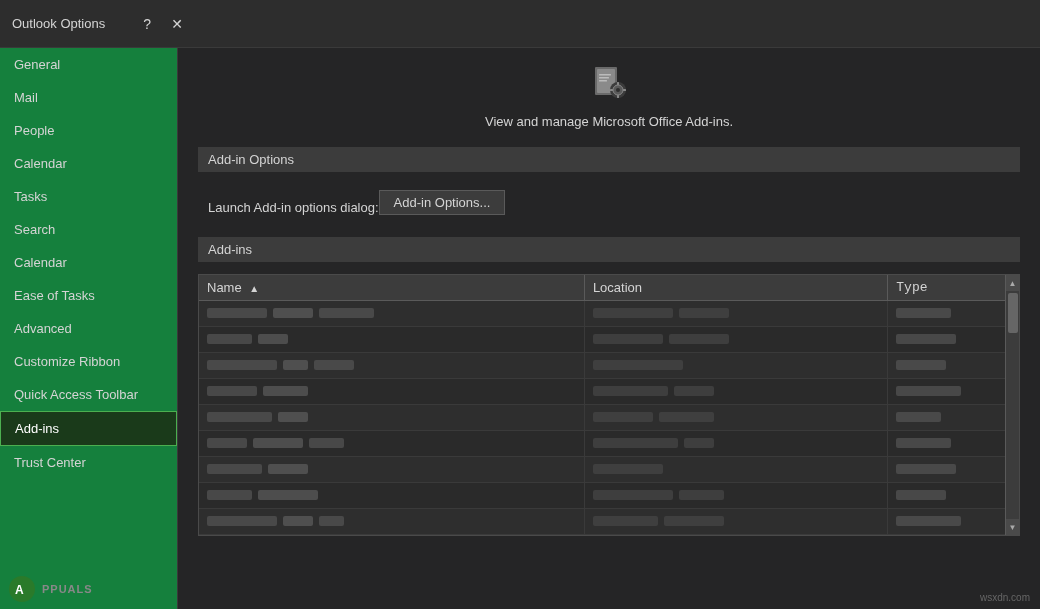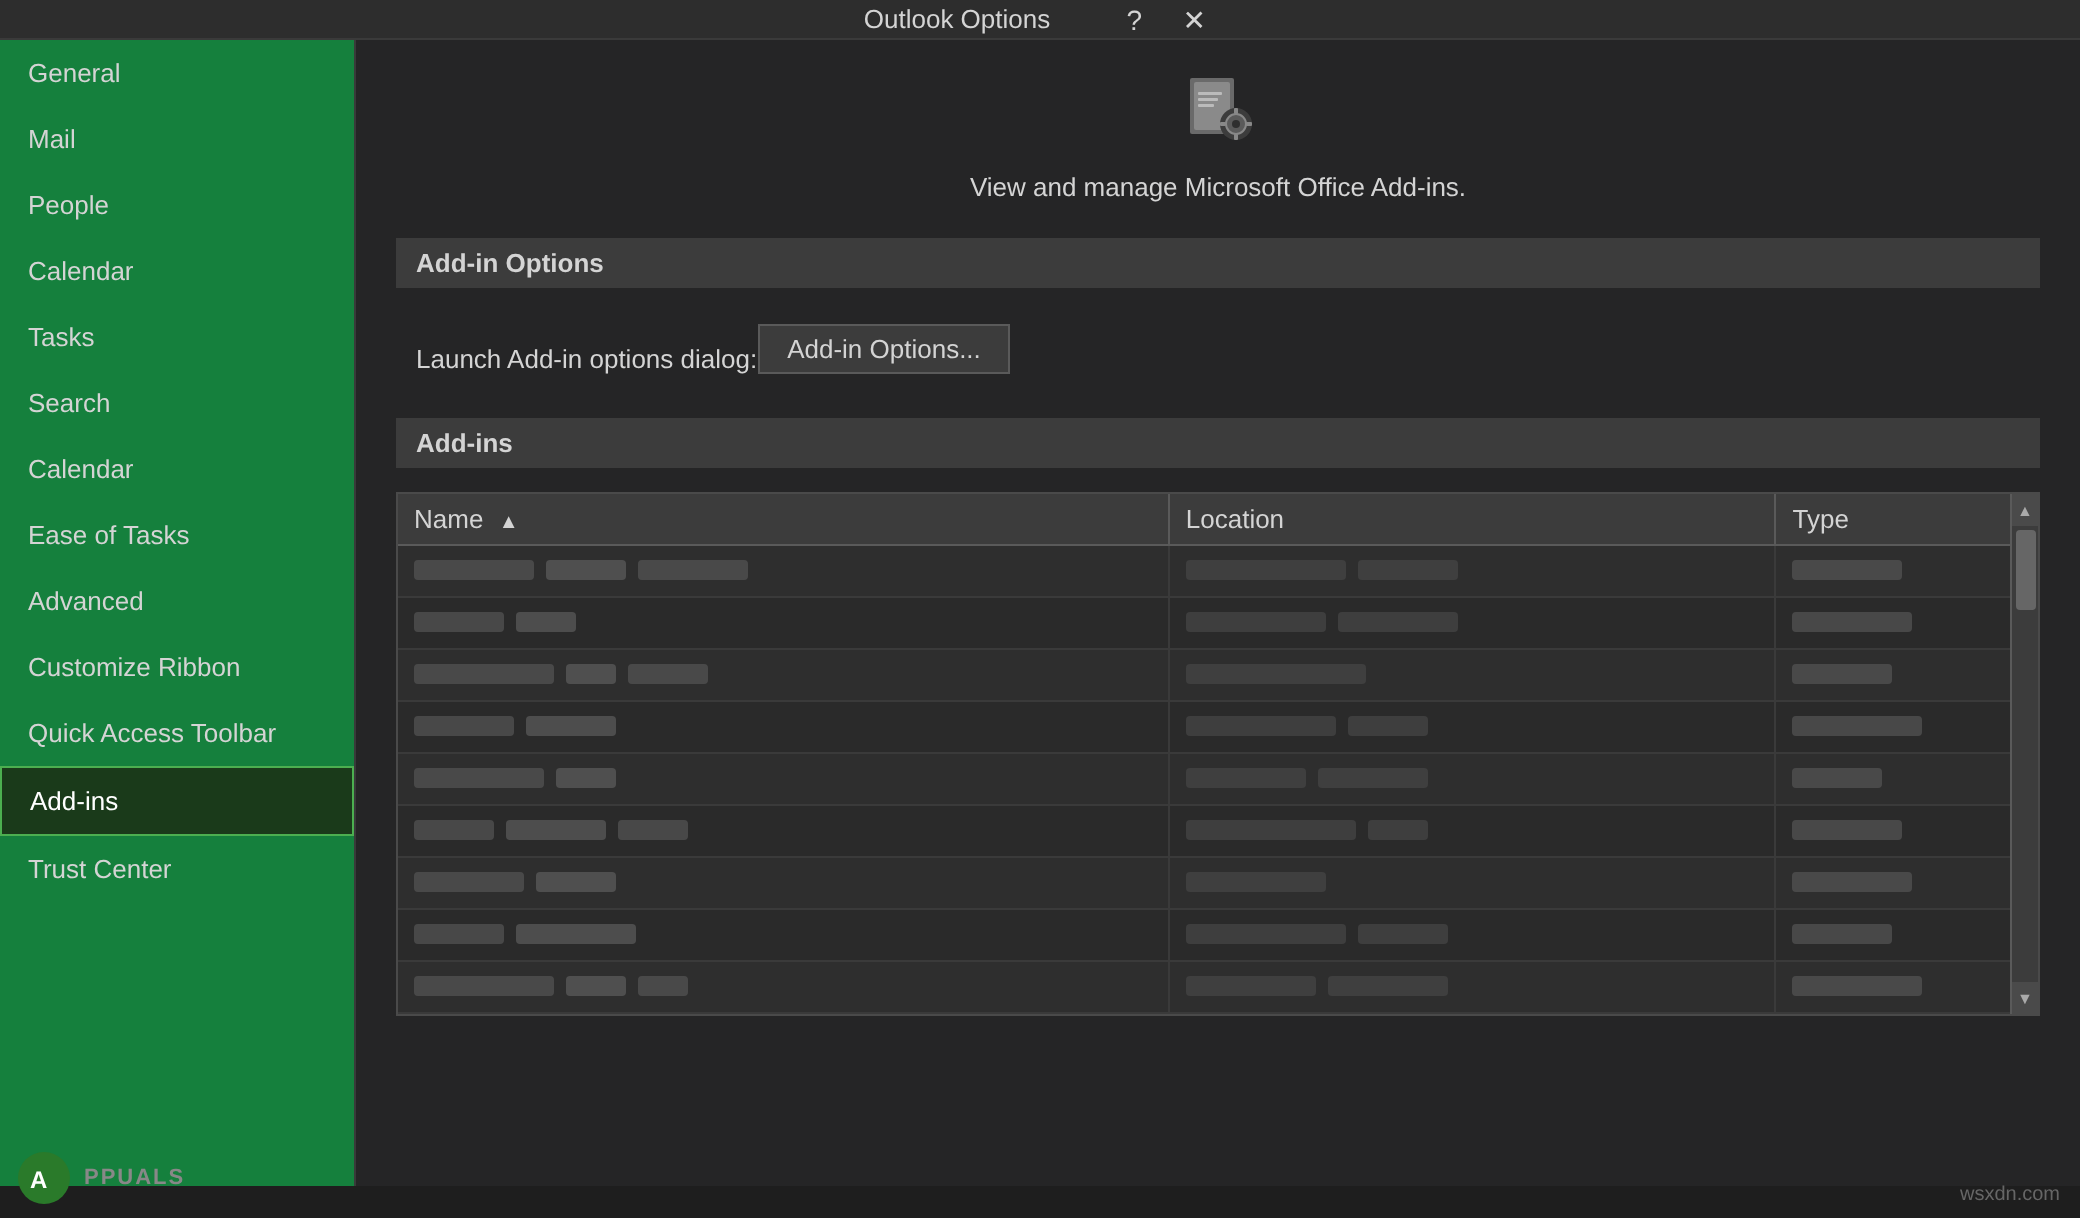--- a/index.html
+++ b/index.html
@@ -9,24 +9,24 @@
       background: #1e1e1e;
       font-family: 'Segoe UI', Arial, sans-serif;
       font-size: 13px;
       color: #d4d4d4;
       overflow: hidden;
     }
 
     
     .title-bar {
       background: #2d2d2d;
-      height: 20px;
-      display: flex;
-      align-items: center;
-      justify-content: center;
+      height: 48px;
+      display: flex;
+      align-items: center;
+      justify-content: flex-start;
       padding: 0 12px;
       border-bottom: 1px solid #3a3a3a;
       gap: 31px;
     }
     .title-bar-title {
       color: #d4d4d4;
       font-size: 13px;
     }
     .title-bar-controls {
       display: flex;
@@ -101,21 +101,21 @@
     }
     .content-header-text {
       font-size: 13px;
       color: #d4d4d4;
     }
 
     
     .section-header {
       background: #3c3c3c;
       padding: 5px 10px;
-      font-weight: 700;
+      font-weight: 400;
       color: #d4d4d4;
       font-size: 13px;
       margin-bottom: 12px;
     }
 
     
     .options-row {
       display: flex;
       align-items: flex-end;
       padding: 6px 10px;
@@ -348,21 +348,21 @@
       <table class="addins-table">
         <thead>
           <tr>
             <th style="width:47%">
               <span>Name</span>
               <span class="sort-arrow">▲</span>
             </th>
             <th style="width:37%">
               <span>Location</span>
             </th>
-            <th style="width:16%; padding-right: 8px;">
+            <th style="width:16%; padding-right: 8px; font-family: Liberation Mono, monospace;">
               <span>Type</span>
             </th>
           </tr>
         </thead>
         <tbody id="addins-tbody">
 
         <tr>
               <td><span class="blur-block" style="width: 60px; margin-right: 6px;"></span><span class="blur-block blur-block-light" style="width: 40px; margin-right: 6px;"></span><span class="blur-block" style="width: 55px; margin-right: 6px;"></span></td>
               <td><span class="blur-block blur-block-dark" style="width: 80px; margin-right: 6px;"></span><span class="blur-block blur-block-dark" style="width: 50px; margin-right: 6px;"></span></td>
               <td><span class="blur-block" style="width: 55px;"></span></td>

